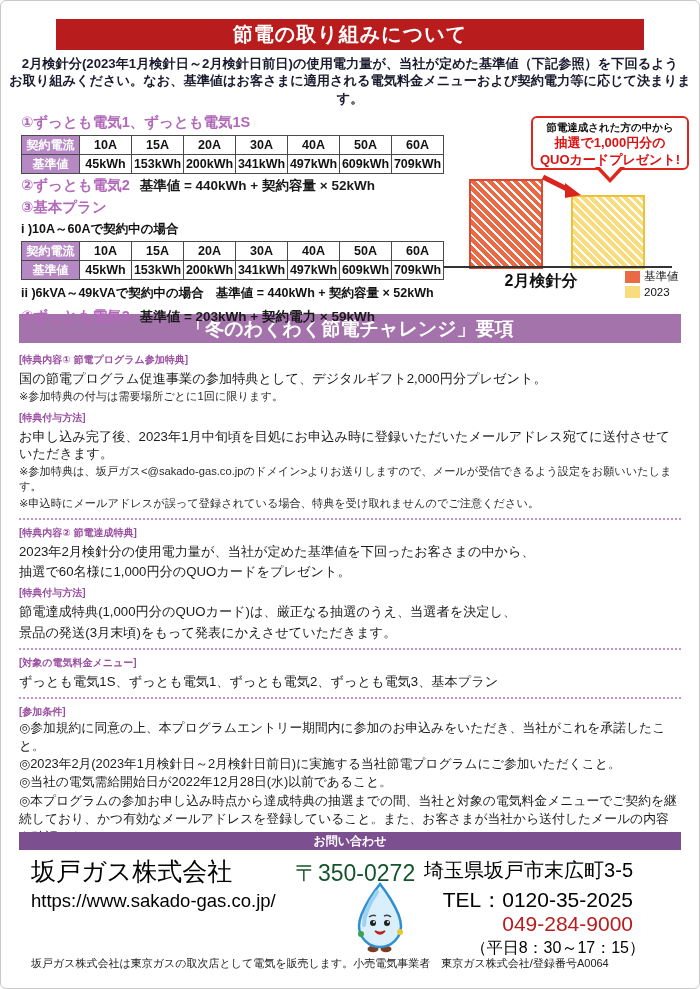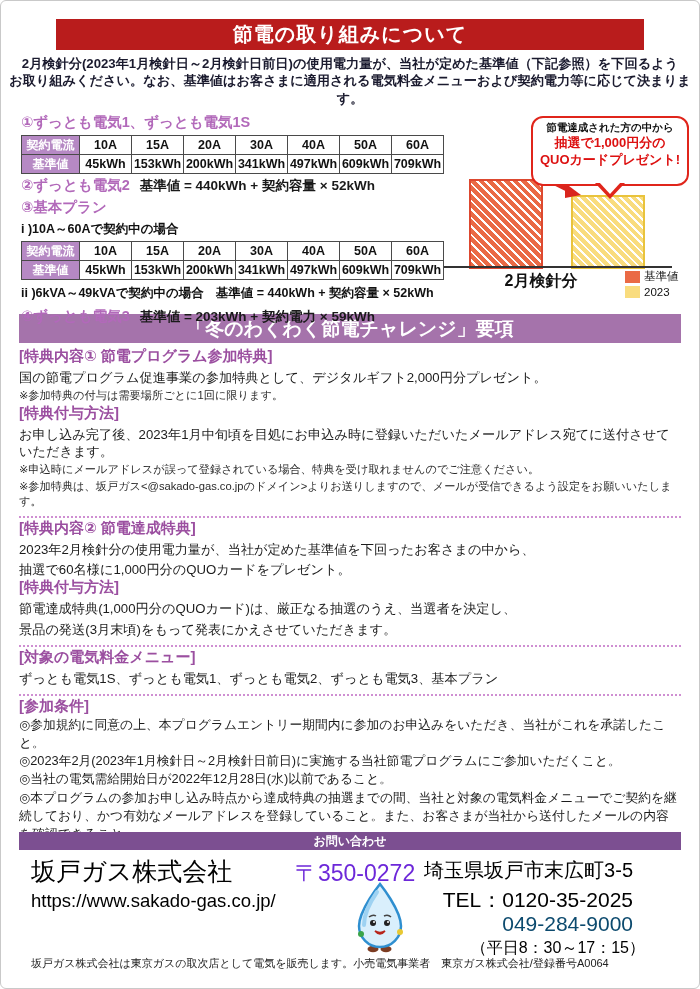--- a/index.html
+++ b/index.html
@@ -18,21 +18,21 @@
   .plan-heading .formula{color:#1a1a1a;font-size:13.5px;margin-left:10px;}
   .case-line{color:#111;font-weight:bold;font-size:12.5px;margin:4px 0 3px;}
   .case-line .formula{margin-left:12px;}
   table.plan-table{border-collapse:collapse;}
   table.plan-table td{border:1.5px solid #4a4a4a;background:#fff;color:#111;
     font-size:12.5px;font-weight:bold;text-align:center;width:51px;height:18px;padding:0;}
   table.plan-table td.hdr{background:#b689c4;color:#fff;width:57px;font-size:12px;}
   
   .chart-area{position:absolute;top:0;left:440px;width:254px;height:190px;}
   .bubble{position:absolute;left:90px;top:3px;width:154px;background:#fff;border:2.5px solid #e0251b;
-    border-radius:12px;text-align:center;padding:3px 0 16px;z-index:3;}
+    border-radius:6px;text-align:center;padding:3px 0 0;z-index:3;}
   .bubble .b1{font-size:10.5px;font-weight:bold;color:#111;}
   .bubble .b2{font-size:13px;font-weight:bold;color:#dd1111;line-height:1.25;}
   .tail-outer{position:absolute;left:62px;top:100%;margin-top:-1px;width:0;height:0;
     border-left:15px solid transparent;border-right:15px solid transparent;border-top:16px solid #e0251b;}
   .tail-inner{position:absolute;left:66px;top:100%;margin-top:-2px;width:0;height:0;
     border-left:11px solid transparent;border-right:11px solid transparent;border-top:12px solid #fff;}
   .bar{position:absolute;bottom:34px;width:70px;border:2px solid var(--b,#333);
     background:repeating-linear-gradient(45deg,var(--c,#ccc) 0 4px,rgba(255,255,255,.55) 4px 6px);}
   .bar.bar0{left:28px;}
   .bar.bar1{left:130px;}
@@ -40,36 +40,36 @@
   .xlabel{position:absolute;left:30px;top:158px;width:140px;text-align:center;
     font-size:16px;font-weight:bold;color:#111;}
   .legend{position:absolute;left:184px;top:156px;font-size:11.5px;color:#111;}
   .legend .row{display:flex;align-items:center;margin-bottom:2px;}
   .legend .sw{width:15px;height:12px;margin-right:4px;display:inline-block;}
   .arrow-svg{position:absolute;left:98px;top:58px;z-index:2;}
   
   .banner2{margin:2px 18px 0;height:29px;background:#a573ab;color:#fff;
     font-size:19px;font-weight:bold;display:flex;align-items:center;justify-content:center;}
   .campaign{margin:4px 18px 0;height:506px;overflow:hidden;}
-  .sec-heading{color:#9b4fa0;font-weight:bold;font-size:15px;}
+  .sec-heading{color:#9b4fa0;font-weight:bold;font-size:10px;margin-top:6px;}
   .body-line{font-size:13.2px;margin-top:3px;line-height:1.3;color:#1c1c1c;}
   .note{font-size:11.2px;line-height:1.35;margin-top:2px;color:#2a2a2a;}
   .items .body-item{font-size:12.8px;line-height:1.42;color:#1c1c1c;}
   .divider{border-top:2px dotted #cf8fd2;margin:7px 0 1px;}
   
   .footer-block{position:absolute;left:0;top:831px;width:100%;}
   .banner3{margin:0 18px;height:18px;background:#7c4f91;color:#fff;
     font-size:12px;font-weight:bold;display:flex;align-items:center;justify-content:center;}
   .contact{position:relative;height:110px;padding-left:46px;}
   .company{position:absolute;left:30px;top:5px;font-size:25px;color:#000;}
   .url{position:absolute;left:30px;top:40px;font-size:18.5px;color:#000;text-decoration:none;}
-  .postal{position:absolute;left:294px;top:8px;font-size:23px;color:#6d28d9;}
+  .postal{position:absolute;left:294px;top:8px;font-size:23px;color:#14532d;}
   .address{position:absolute;right:66px;top:7px;font-size:20px;color:#000;}
   .tel1{position:absolute;right:66px;top:36px;font-size:21px;color:#000;}
-  .tel2{position:absolute;right:66px;top:62px;font-size:21px;color:#0c4a6e;}
+  .tel2{position:absolute;right:66px;top:62px;font-size:21px;color:#b91c1c;}
   .hours{position:absolute;right:54px;top:88px;font-size:16px;color:#000;}
   .mascot{position:absolute;left:352px;top:32px;}
   .footer-note{position:absolute;left:30px;top:124px;font-size:11px;color:#222;}
 </style>
 </head>
 <body>
 
 <div class="page">
 
   <div class="title-banner">節電の取り組みについて</div>
@@ -179,22 +179,22 @@
 
   <div class="banner2">「冬のわくわく節電チャレンジ」要項</div>
 
   <div class="campaign">
     <div class="sec-heading">[特典内容① 節電プログラム参加特典]</div>
     <div class="body-line">国の節電プログラム促進事業の参加特典として、デジタルギフト2,000円分プレゼント。</div>
     <div class="note">※参加特典の付与は需要場所ごとに1回に限ります。</div>
 
     <div class="sec-heading">[特典付与方法]</div>
     <div class="body-line">お申し込み完了後、2023年1月中旬頃を目処にお申込み時に登録いただいたメールアドレス宛てに送付させていただきます。</div>
+    <div class="note">※参加特典は、坂戸ガス&lt;@sakado-gas.co.jpのドメイン&gt;よりお送りしますので、メールが受信できるよう設定をお願いいたします。</div>
     <div class="note">※申込時にメールアドレスが誤って登録されている場合、特典を受け取れませんのでご注意ください。</div>
-    <div class="note">※参加特典は、坂戸ガス&lt;@sakado-gas.co.jpのドメイン&gt;よりお送りしますので、メールが受信できるよう設定をお願いいたします。</div>
     <div class="divider"></div>
 
     <div class="sec-heading">[特典内容② 節電達成特典]</div>
     <div class="body-line">2023年2月検針分の使用電力量が、当社が定めた基準値を下回ったお客さまの中から、</div>
     <div class="body-line">抽選で60名様に1,000円分のQUOカードをプレゼント。</div>
 
     <div class="sec-heading">[特典付与方法]</div>
     <div class="body-line">節電達成特典(1,000円分のQUOカード)は、厳正なる抽選のうえ、当選者を決定し、</div>
     <div class="body-line">景品の発送(3月末頃)をもって発表にかえさせていただきます。</div>
     <div class="divider"></div>

